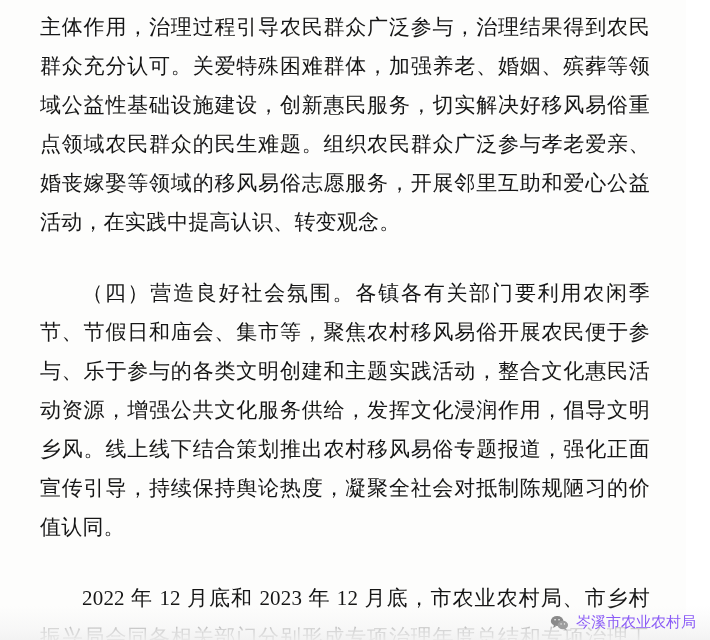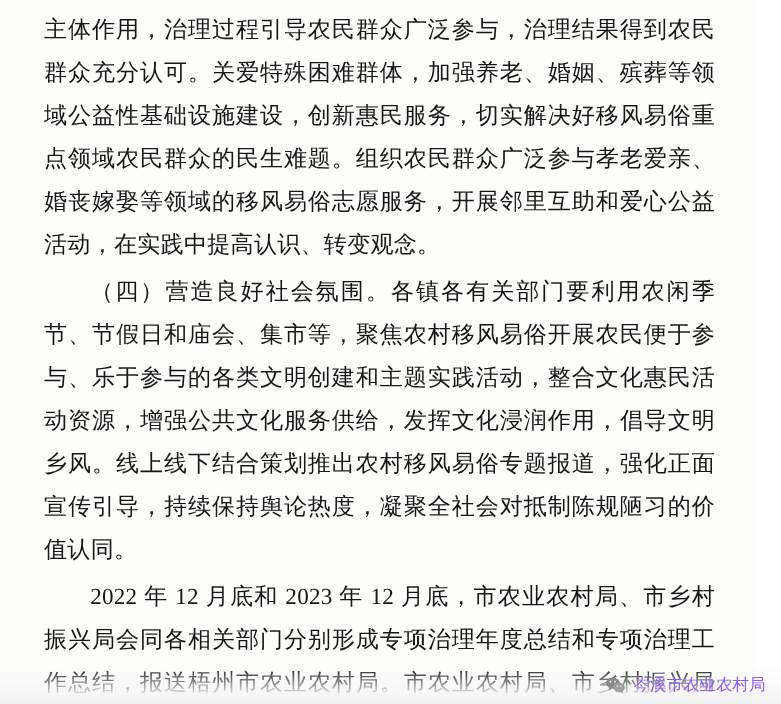--- a/index.html
+++ b/index.html
@@ -30,20 +30,21 @@
     text-align: justify;
     text-justify: inter-ideograph;
     color: #161616;
   }
   .para {
     margin: 0 0 0 0;
     text-indent: 0;
   }
   .para.indent {
     text-indent: 2em;
+    margin-top: 28px;
   }
   .spacer {
     height: 4px;
   }
   .footer {
     position: absolute;
     left: 0;
     bottom: 0;
     width: 710px;
     height: 46px;

